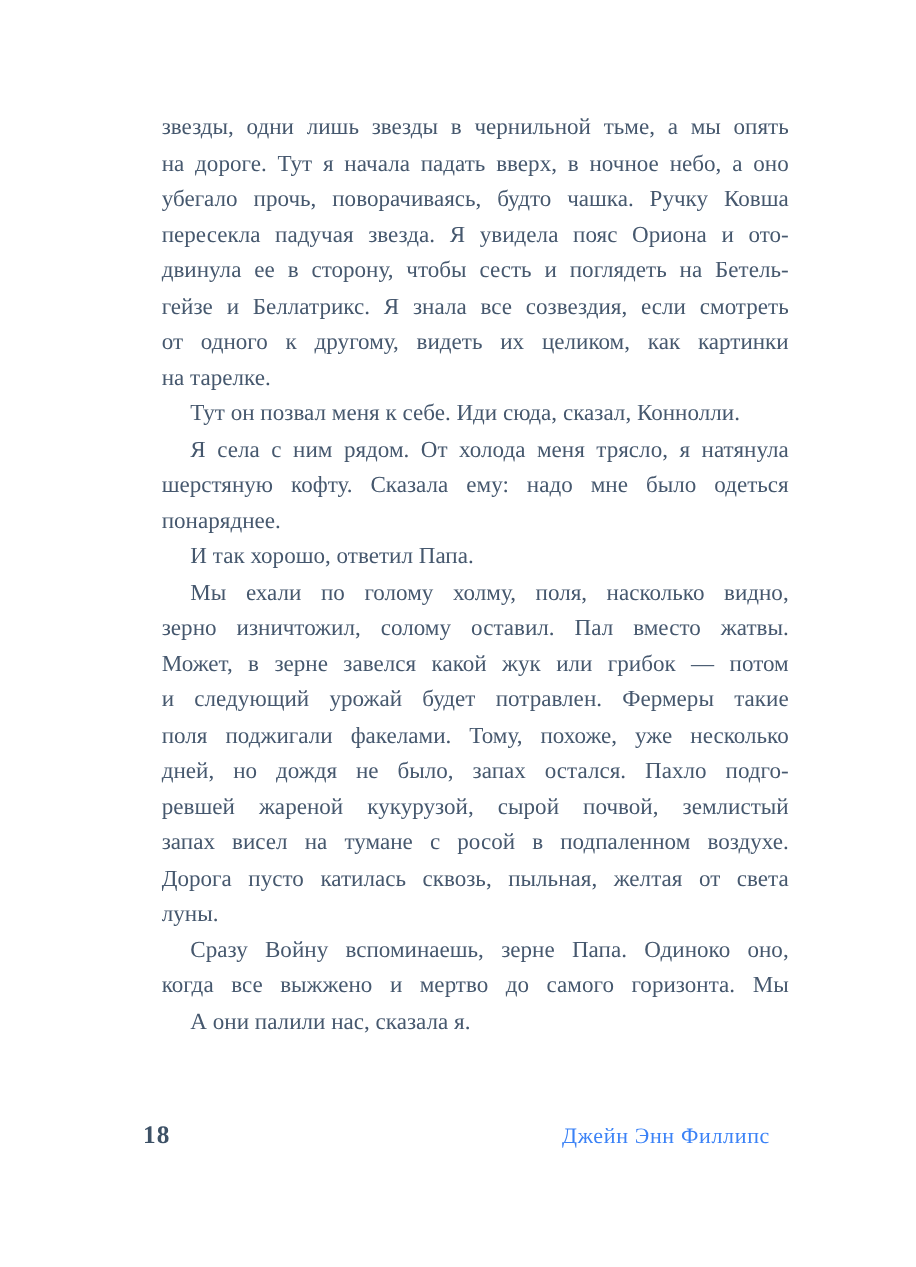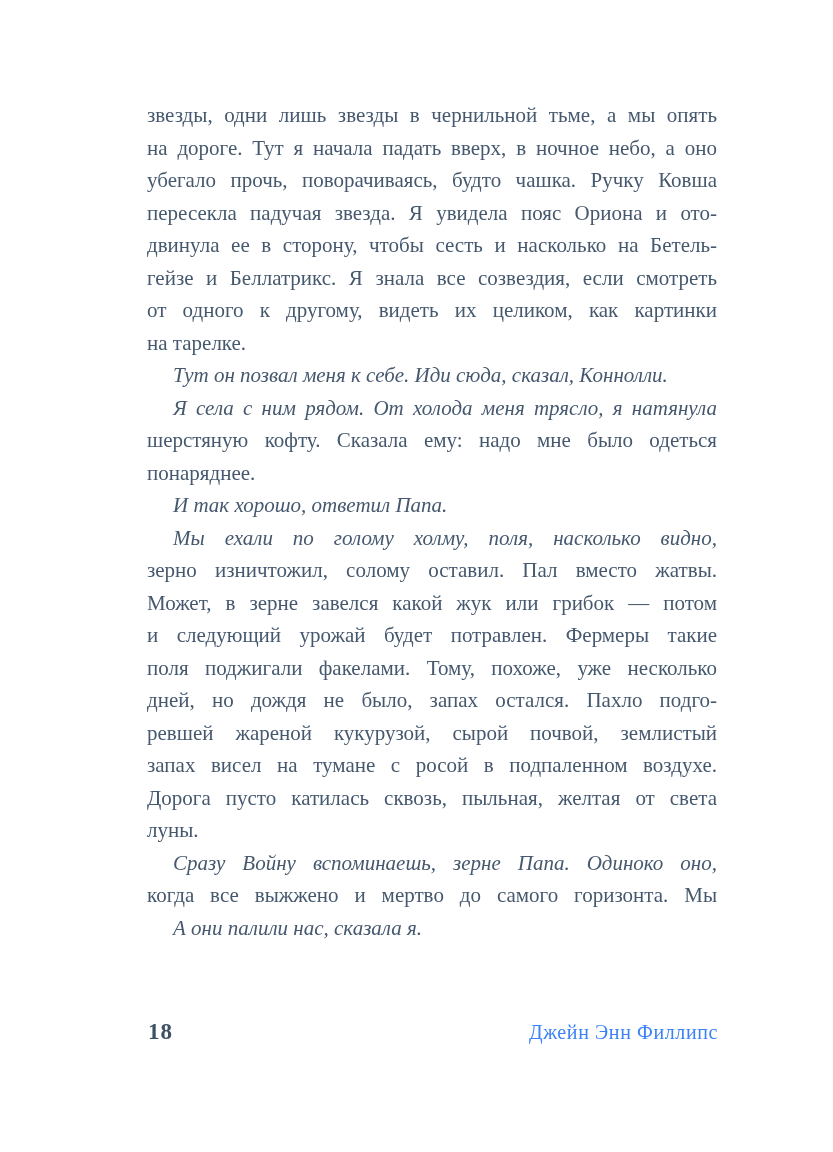--- a/index.html
+++ b/index.html
@@ -29,25 +29,24 @@
     padding: 0;
     text-align: justify;
     text-align-last: justify;
   }
   .ln.last {
     text-align: left;
     text-align-last: left;
   }
   .ln.in {
     text-indent: 26px;
-    font-style: italic;
   }
   .footer {
     position: absolute;
-    left: 148px;
+    left: 130px;
     top: 1019px;
     width: 570px;
     display: flex;
     justify-content: space-between;
     align-items: baseline;
     color: #46586e;
   }
   .page-num {
     font-weight: 700;
     font-size: 23px;
@@ -63,21 +62,21 @@
 </head>
 <body>
 
 <div class="page" style="background: rgb(255, 255, 255);">
 
   <main class="text-block" style="color: rgb(70, 88, 110);">
     <p class="ln j">звезды, одни лишь звезды в чернильной тьме, а мы опять</p>
     <p class="ln j">на дороге. Тут я начала падать вверх, в ночное небо, а оно</p>
     <p class="ln j">убегало прочь, поворачиваясь, будто чашка. Ручку Ковша</p>
     <p class="ln j">пересекла падучая звезда. Я увидела пояс Ориона и ото-</p>
-    <p class="ln j">двинула ее в сторону, чтобы сесть и насколько на Бетель-</p>
+    <p class="ln j">двинула ее в сторону, чтобы сесть и поглядеть на Бетель-</p>
     <p class="ln j">гейзе и Беллатрикс. Я знала все созвездия, если смотреть</p>
     <p class="ln j">от одного к другому, видеть их целиком, как картинки</p>
     <p class="ln last">на тарелке.</p>
     <p class="ln in last">Тут он позвал меня к себе. Иди сюда, сказал, Коннолли.</p>
     <p class="ln in j">Я села с ним рядом. От холода меня трясло, я натянула</p>
     <p class="ln j">шерстяную кофту. Сказала ему: надо мне было одеться</p>
     <p class="ln last">понаряднее.</p>
     <p class="ln in last">И так хорошо, ответил Папа.</p>
     <p class="ln in j">Мы ехали по голому холму, поля, насколько видно,</p>
     <p class="ln j">зерно изничтожил, солому оставил. Пал вместо жатвы.</p>

